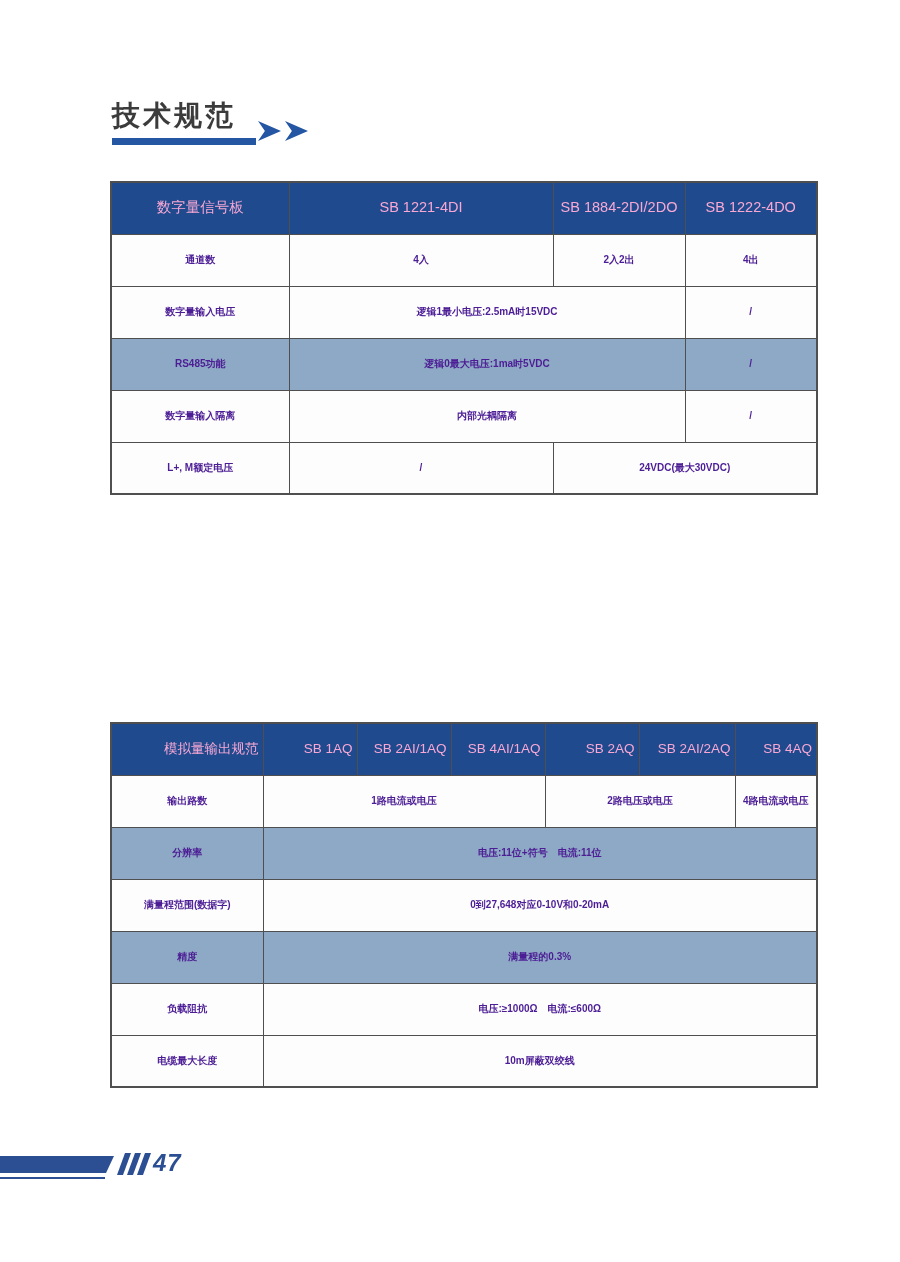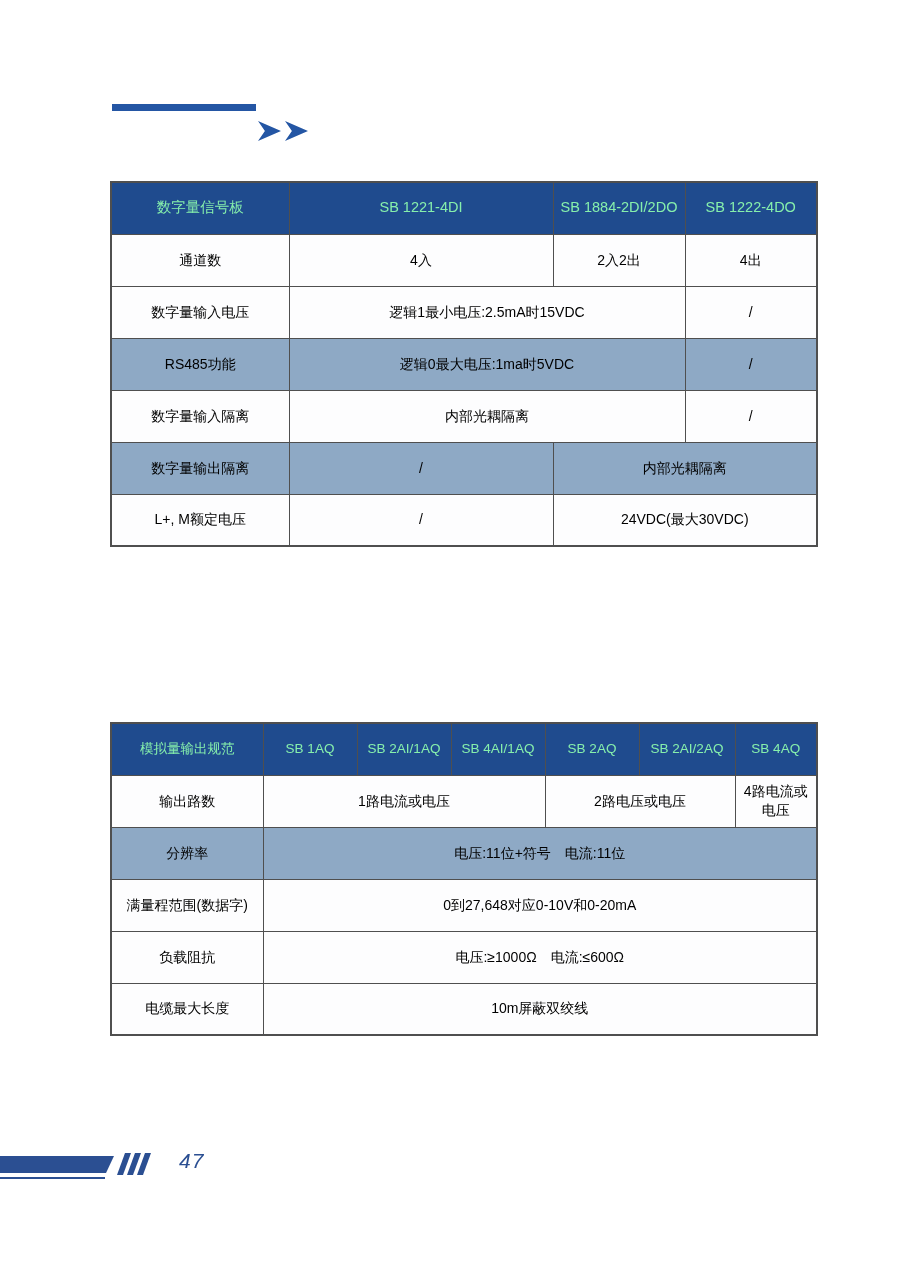--- a/index.html
+++ b/index.html
@@ -21,47 +21,48 @@
   }
   
   table{
     border-collapse:collapse;table-layout:fixed;width:706px;position:absolute;left:110px;
     background:#fdfdfe;
   }
   #digital-table{top:181px;}
   #analog-table{top:722px;}
   td,th{
     border:1px solid #4f4f4f;text-align:center;vertical-align:middle;
-    height:52px;font-size:14px;font-weight:400;line-height:1.35;
-    padding:2px 4px;box-sizing:border-box;color:#000000;
+    height:52px;font-size:10px;font-weight:700;line-height:1.35;
+    padding:2px 4px;box-sizing:border-box;color:#4c1d95;
   }
   table{border:2px solid #4f4f4f;}
   tr.hdr th{
-    background:#1F4B8E;color:#86efac;font-size:14.5px;font-weight:400;
+    background:#1F4B8E;color:#f9a8d4;font-size:14.5px;font-weight:400;
   }
-  #analog-table tr.hdr th{font-size:13.5px;}
+  #analog-table tr.hdr th{font-size:13.5px;text-align:right;}
   tr.alt td{background:#8EA9C5;}
   .two-line span{display:block;}
   
   .footer-bar{
     position:absolute;left:0;top:1156px;width:114px;height:17px;background:#2B4F92;
     clip-path:polygon(0 0,100% 0,calc(100% - 8px) 100%,0 100%);
   }
   .footer-line{position:absolute;left:0;top:1177px;width:105px;height:2px;background:#2B4F92;}
   .footer-slashes{position:absolute;left:121px;top:1153px;display:flex;gap:4px;}
   .slash{width:6px;height:22px;background:#2B4F92;transform:skewX(-20deg);}
   .page-number{
-    position:absolute;left:153px;top:1149px;font-size:21px;font-style:italic;
-    font-weight:400;color:#2B4F92;letter-spacing:1px;margin-left:26px;
+    position:absolute;left:153px;top:1149px;font-size:24px;font-style:italic;
+    font-weight:700;color:#2B4F92;letter-spacing:1px;
   }
 </style>
 </head>
 <body>
 
 <div class="title-block">
+  <div class="page-title">技术规范</div>
   <div class="title-underline"></div>
   <div class="title-arrows">
     <span class="arrow-dart"></span>
     <span class="arrow-dart"></span>
   </div>
 </div>
 
 <table id="digital-table">
   <colgroup>
     <col style="width:178px">
@@ -89,25 +90,20 @@
   </tr>
   <tr class="alt">
     <td>RS485功能</td>
     <td colspan="2">逻辑0最大电压:1ma时5VDC</td>
     <td>/</td>
   </tr>
   <tr>
     <td>数字量输入隔离</td>
     <td colspan="2">内部光耦隔离</td>
     <td>/</td>
-  </tr>
-  <tr class="alt">
-    <td>数字量输出隔离</td>
-    <td>/</td>
-    <td colspan="2">内部光耦隔离</td>
   </tr>
   <tr>
     <td>L+, M额定电压</td>
     <td>/</td>
     <td colspan="2">24VDC(最大30VDC)</td>
   </tr>
 </tbody>
   </table>
 
 <table id="analog-table">
@@ -137,20 +133,24 @@
     <td>4路电流或电压</td>
   </tr>
   <tr class="alt">
     <td>分辨率</td>
     <td colspan="6">电压:11位+符号　电流:11位</td>
   </tr>
   <tr>
     <td>满量程范围(数据字)</td>
     <td colspan="6">0到27,648对应0-10V和0-20mA</td>
   </tr>
+  <tr class="alt">
+    <td>精度</td>
+    <td colspan="6">满量程的0.3%</td>
+  </tr>
   <tr>
     <td>负载阻抗</td>
     <td colspan="6">电压:≥1000Ω　电流:≤600Ω</td>
   </tr>
   <tr>
     <td>电缆最大长度</td>
     <td colspan="6">10m屏蔽双绞线</td>
   </tr>
 </tbody>
   </table>

